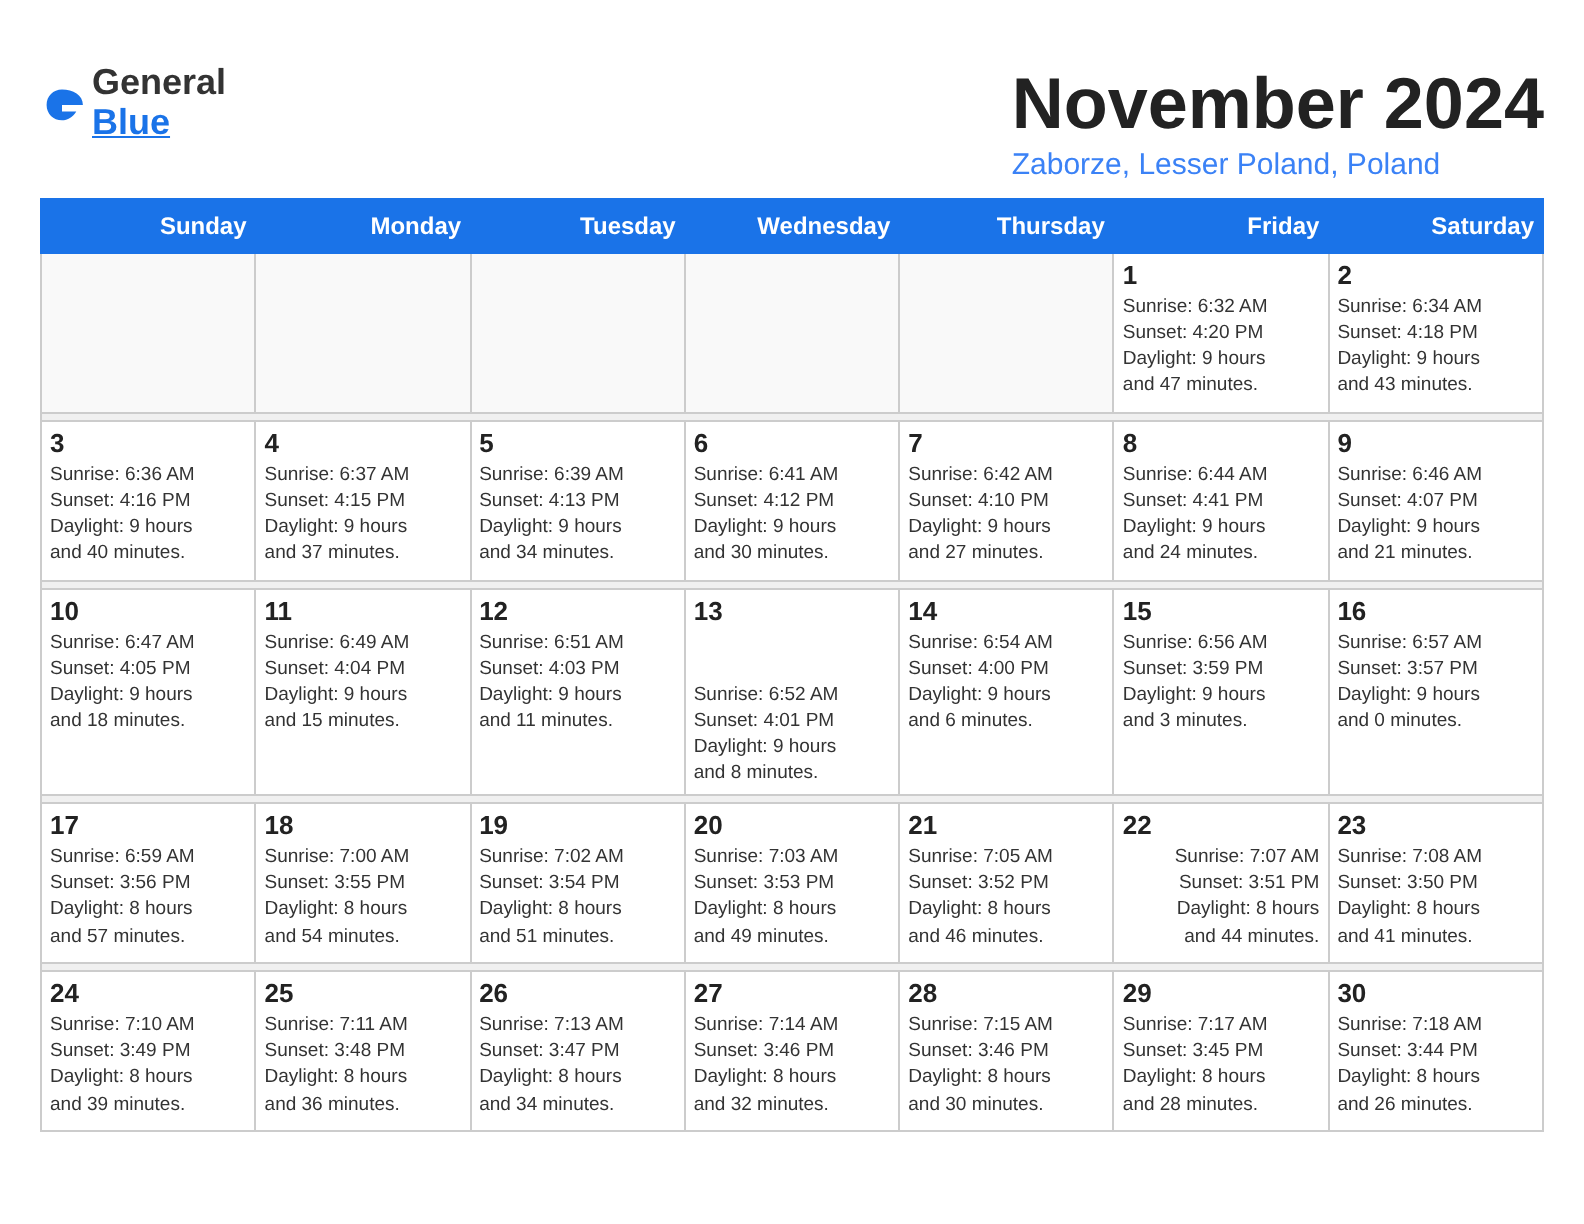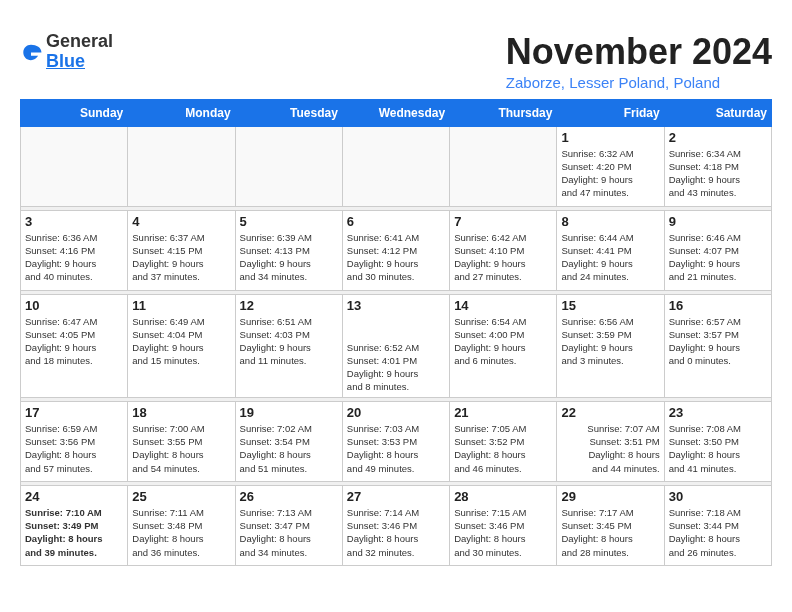--- a/index.html
+++ b/index.html
@@ -308,21 +308,21 @@
 Daylight: 8 hours
 and 41 minutes.</div>
         </td>
       </tr>
       <tr class="row-separator">
         <td colspan="7"></td>
       </tr>
       <tr>
         <td>
           <span class="day-number">24</span>
-          <div class="day-info" style="white-space: pre-line; font-weight: bold;">Sunrise: 7:10 AM
+          <div class="day-info" style="white-space: pre-line;">Sunrise: 7:10 AM
 Sunset: 3:49 PM
 Daylight: 8 hours
 and 39 minutes.</div>
         </td>
         <td>
           <span class="day-number">25</span>
           <div class="day-info" style="white-space: pre-line;">Sunrise: 7:11 AM
 Sunset: 3:48 PM
 Daylight: 8 hours
 and 36 minutes.</div>

